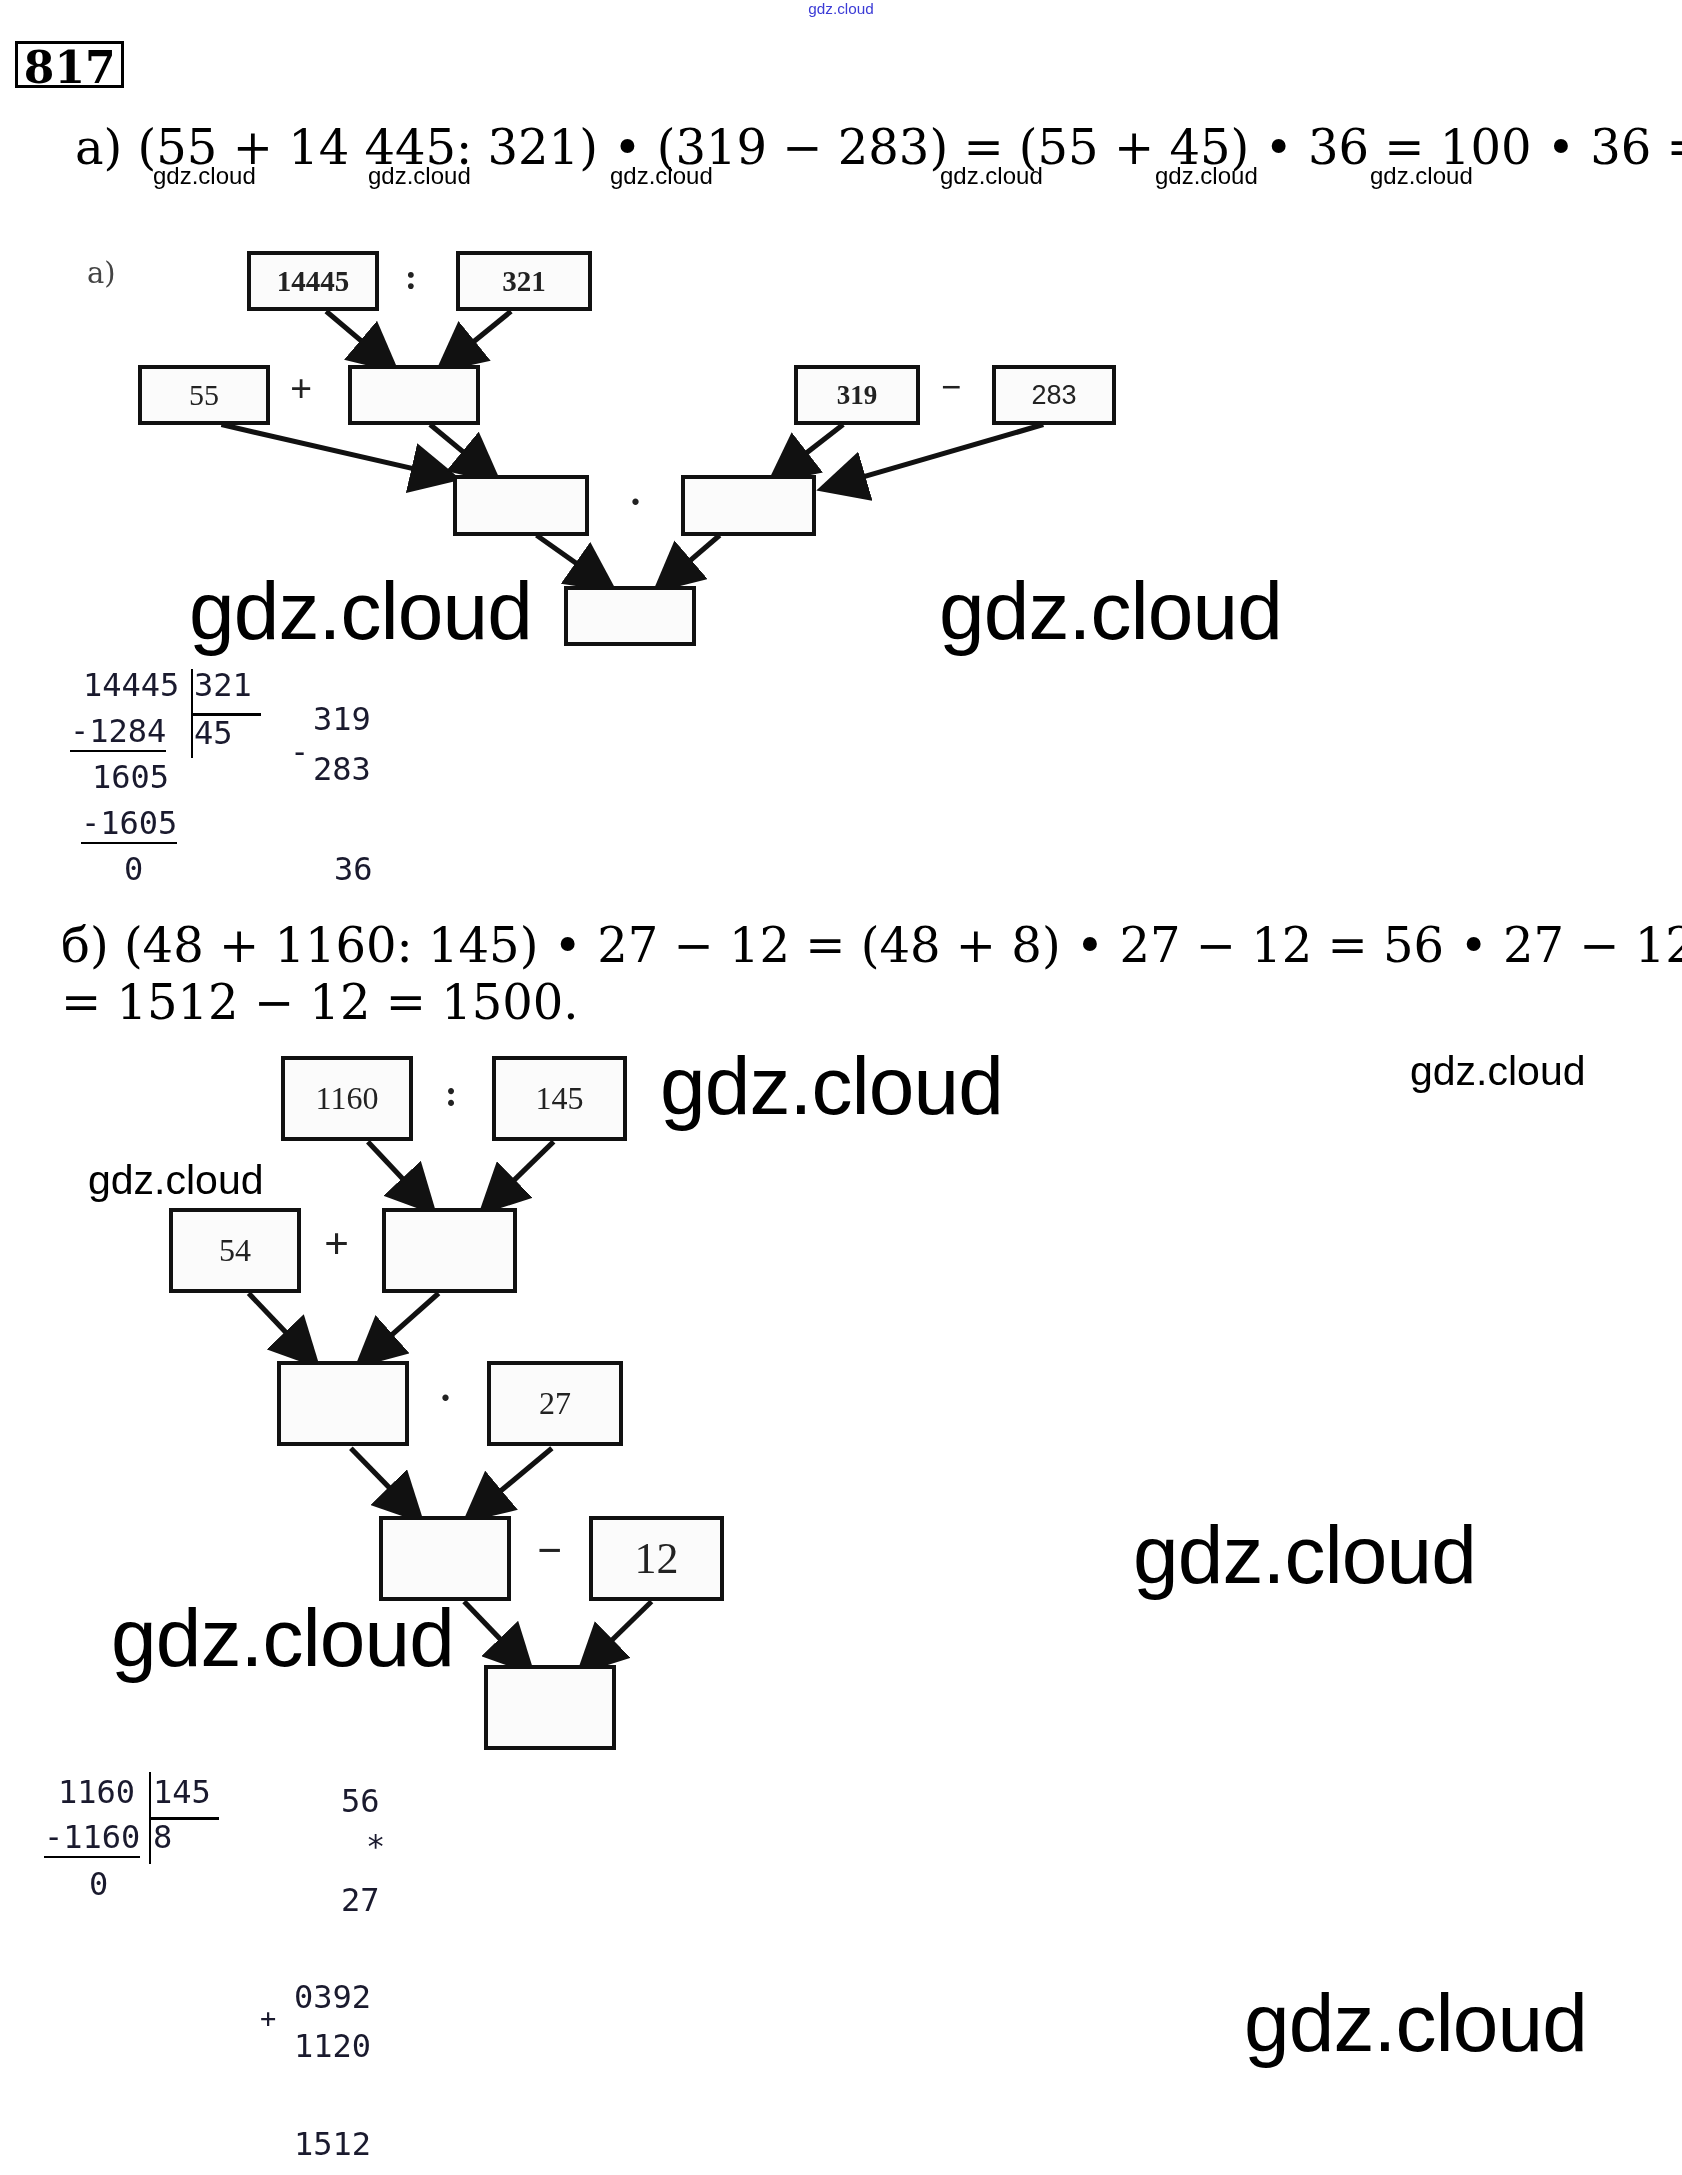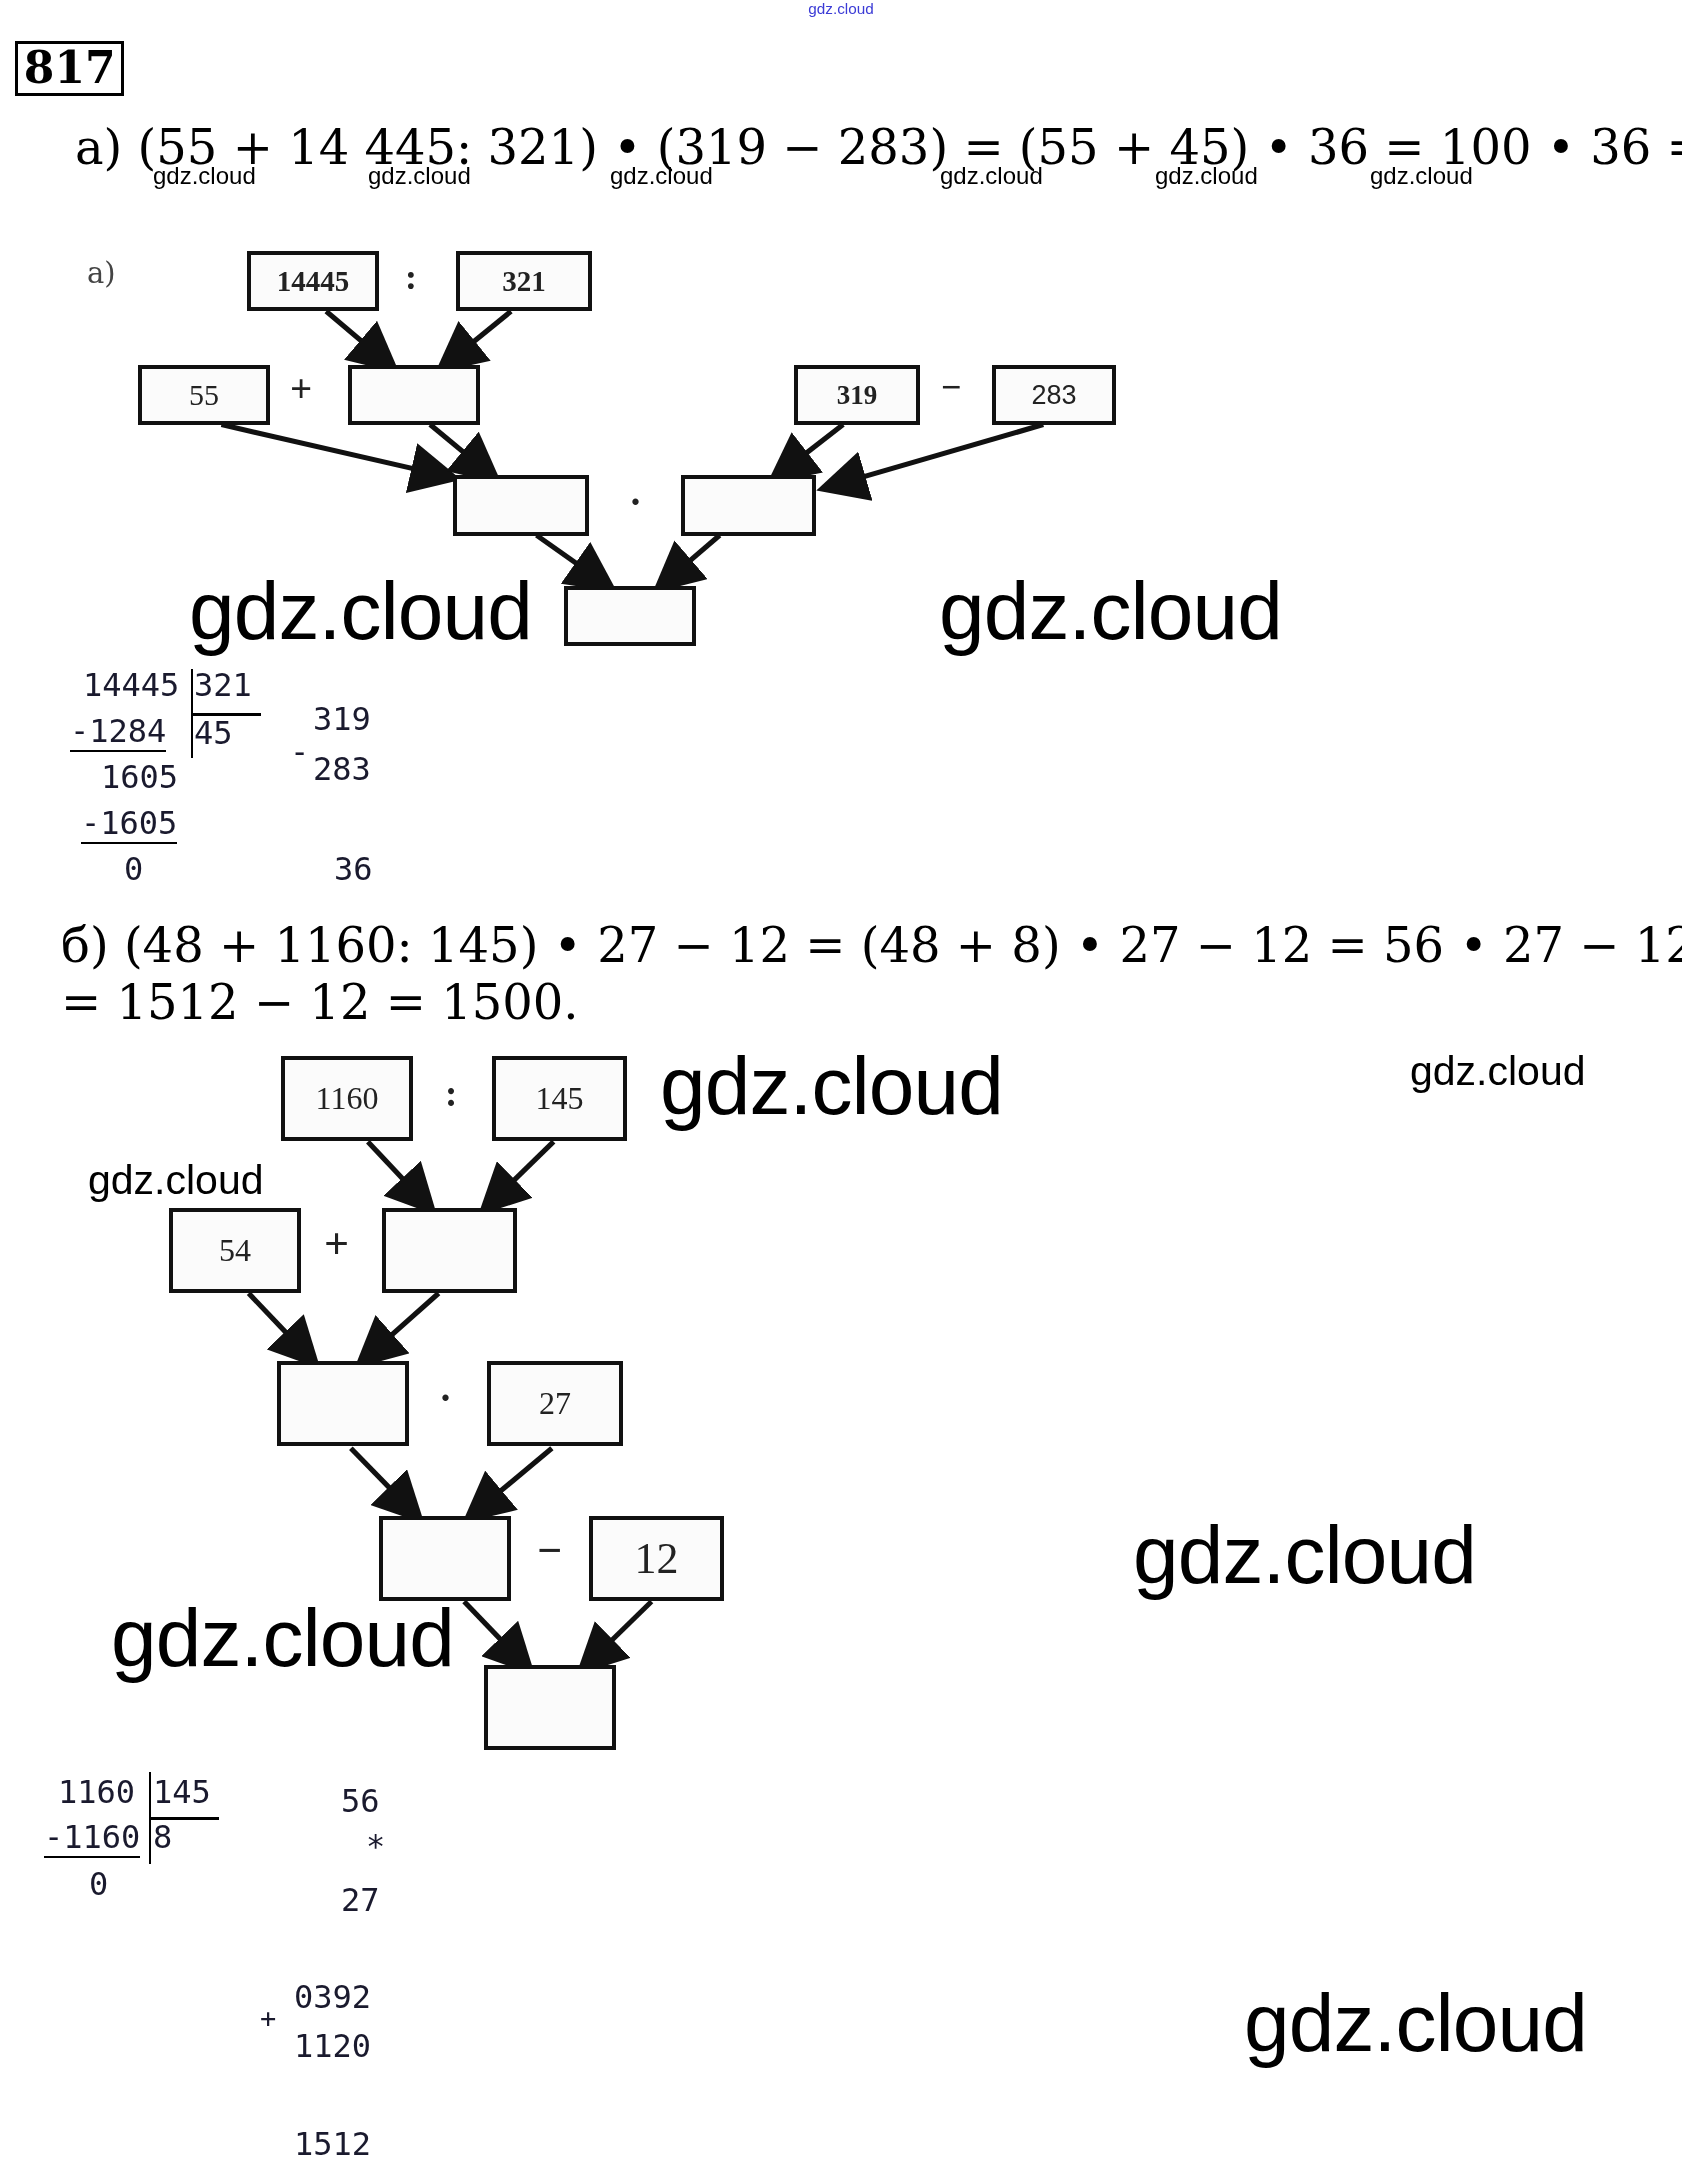--- a/index.html
+++ b/index.html
@@ -2,21 +2,21 @@
 <html style="font-size:13.6px"><head>
 <meta charset="utf-8">
 <style>
   html, body { margin: 0; padding: 0; background: #ffffff; }
   body { width: 1682px; height: 2176px; position: relative; overflow: hidden; color: #000; }
   .abs { position: absolute; }
   .serif { font-family: "DejaVu Serif", "Liberation Serif", serif; }
   .sans { font-family: "Liberation Sans", "DejaVu Sans", sans-serif; }
 
   .top-mark { left: 0; width: 1682px; top: 0; text-align: center; font-size: 15.3px; color: #3b3bd6; }
-  .task-num { left: 15.3px; top: 41px; width: 109px; height: 55px; border: 3.4px solid #000; box-sizing: border-box;
+  .task-num { left: 15.3px; top: 41px; width: 109px; height: 47px; border: 3.4px solid #000; box-sizing: border-box;
               font-size: 44px; font-weight: bold; line-height: 48px; text-align: center; }
   .eq { font-size: 48px; white-space: nowrap; letter-spacing: 0px; }
   .wm-small { font-size: 24px; color: #000; }
   .wm-big { font-size: 82px; color: #000; letter-spacing: -0.9px; }
   .wm-med { font-size: 41px; color: #000; }
 
   .box { position: absolute; border: 4.3px solid #111; background: #fbfbfb; box-sizing: border-box;
          display: flex; align-items: center; justify-content: center; font-family: "Liberation Serif", serif; color: #222; }
   .op { position: absolute; font-family: "Liberation Serif", serif; font-weight: bold; color: #222; }
   svg.arrows { position: absolute; left: 0; top: 0; }
@@ -79,21 +79,21 @@
   <div class="abs sans wm-big" style="left:939px; top:564px;">gdz.cloud</div>
 </div>
 
 <div>
   <div class="abs calc" style="left:83px; top:666px;">14445</div>
   <div class="abs calc" style="left:194px; top:666px;">321</div>
   <div class="vline" style="left:191px; top:669px; height:89px;"></div>
   <div class="hline" style="left:193px; top:713px; width:68px;"></div>
   <div class="abs calc uline" style="left:70px; top:712px;">-1284</div>
   <div class="abs calc" style="left:194px; top:714px;">45</div>
-  <div class="abs calc" style="left:92px; top:758px;margin-left:9px;">1605</div>
+  <div class="abs calc" style="left:92px; top:758px;">1605</div>
   <div class="abs calc uline" style="left:81px; top:804px;">-1605</div>
   <div class="abs calc" style="left:124px; top:850px;">0</div>
 </div>
 <div>
   <div class="abs calc" style="left:290px; top:733px;">-</div>
   <div class="abs calc" style="left:313px; top:700px;">319</div>
   <div class="abs calc" style="left:313px; top:750px;">283</div>
   <div class="abs calc" style="left:334px; top:850px;">36</div>
 </div>
 

